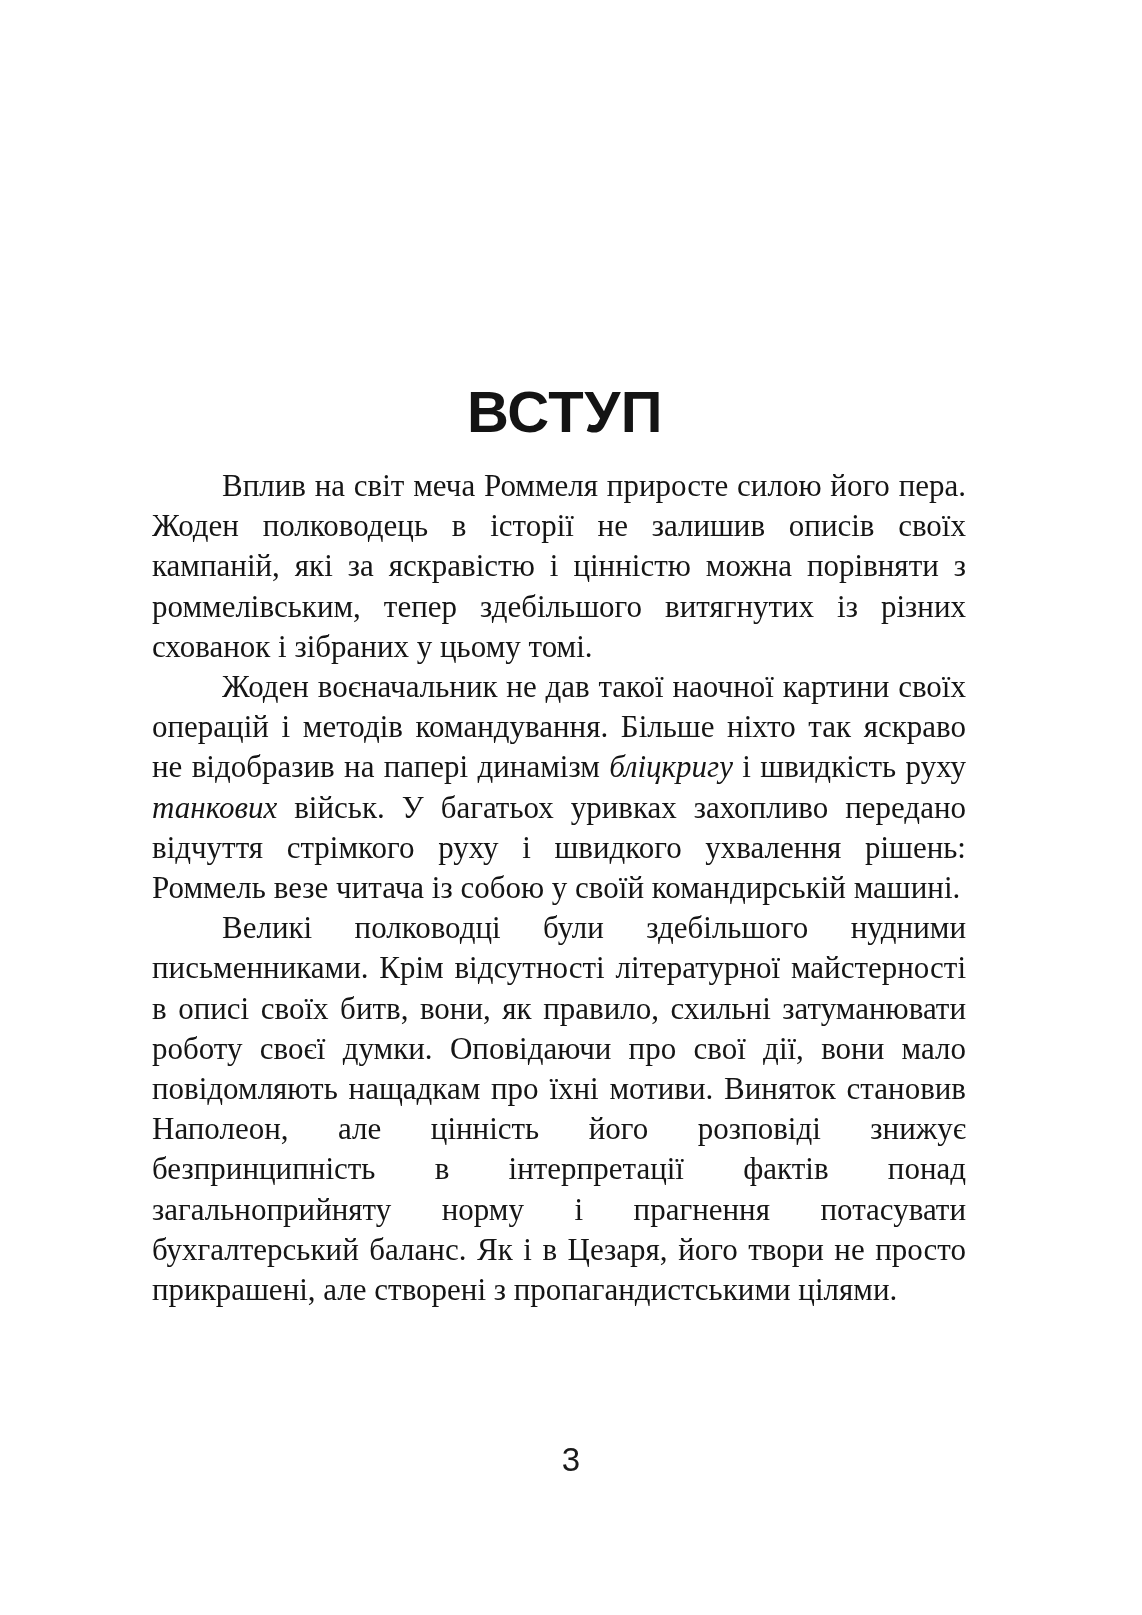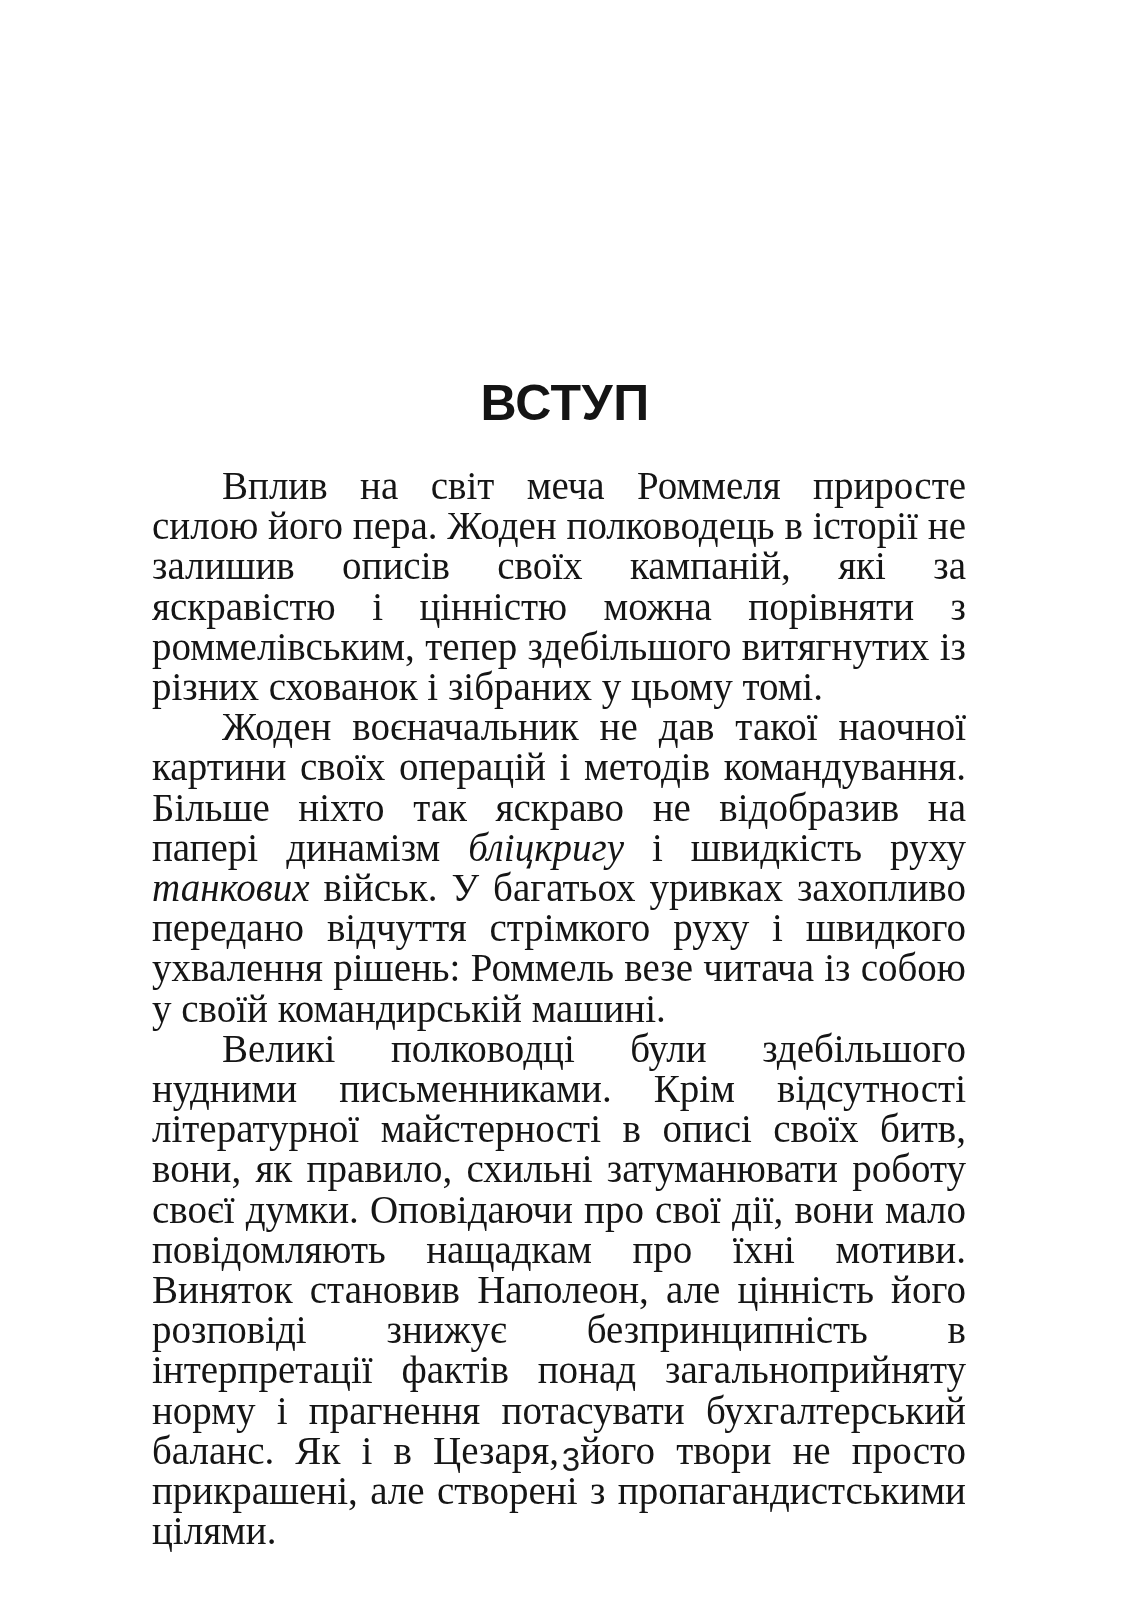--- a/index.html
+++ b/index.html
@@ -19,32 +19,32 @@
     box-sizing: border-box;
   }
   .chapter-title {
     position: absolute;
     left: 0;
     right: 12px;
     top: 344px;
     text-align: center;
     font-family: "Liberation Sans", sans-serif;
     font-weight: bold;
-    font-size: 50px;
+    font-size: 58px;
     letter-spacing: 0.5px;
     color: #141414;
     line-height: 1;
   }
   .body-text {
     position: absolute;
     left: 152px;
     top: 466px;
     width: 814px;
     font-family: "Liberation Serif", "DejaVu Serif", serif;
-    font-size: 39px;
+    font-size: 31px;
     line-height: 40.2px;
     color: #151515;
     text-align: justify;
     text-justify: inter-word;
   }
   .body-text p {
     margin: 0;
     text-indent: 70px;
     hyphens: manual;
   }

